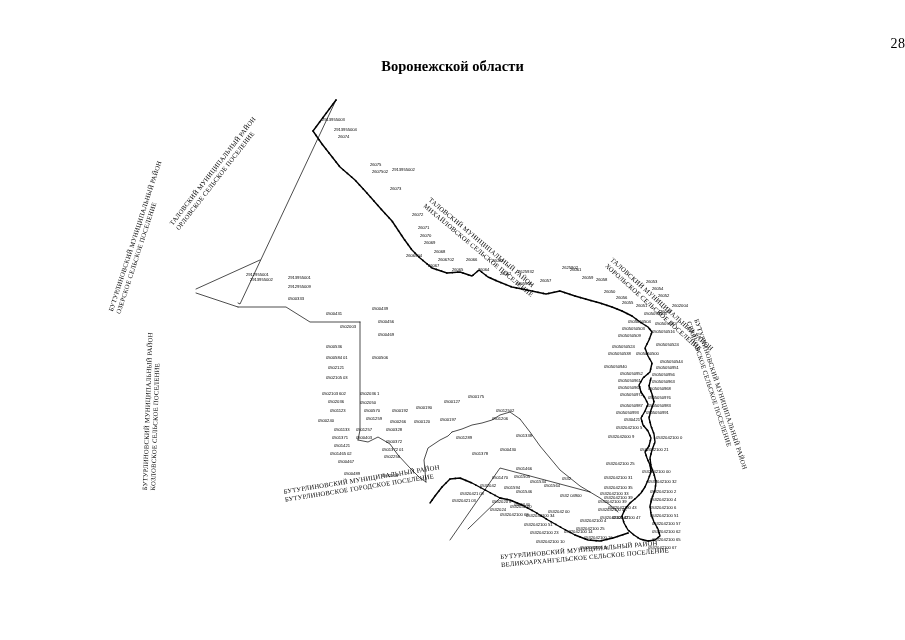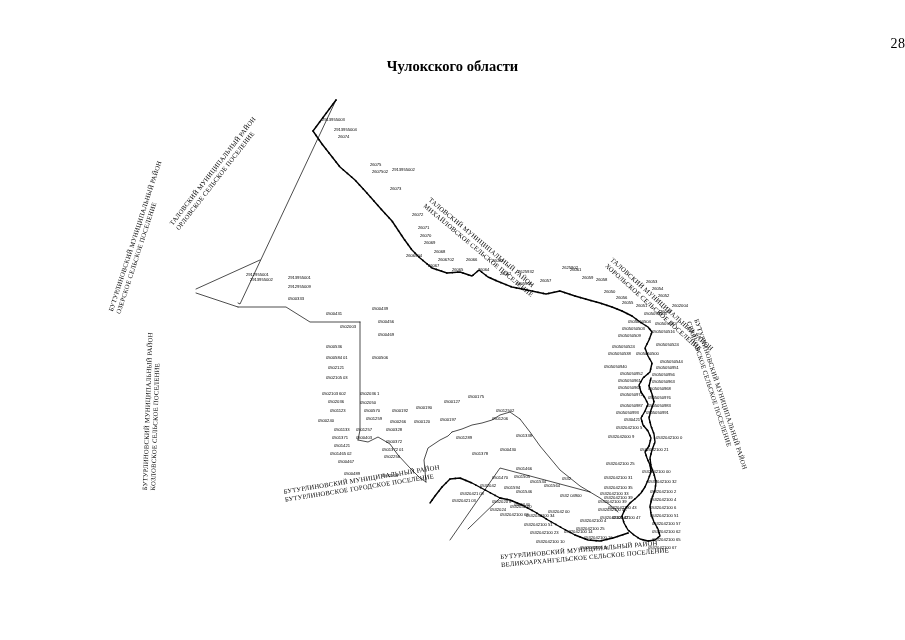--- a/index.html
+++ b/index.html
@@ -51,21 +51,21 @@
   }
 </style>
 </head>
 <body>
 
 <div id="page">
 
   <div class="page-number">280</div>
 
   <div class="doc-title">
-    <span class="l2">Чулокского области</span>
+    <span class="l2">Воронежской области</span>
   </div>
 
   <svg id="map" viewBox="0 0 905 640" xmlns="http://www.w3.org/2000/svg">
     <g id="map-lines" fill="none" stroke="#000000" stroke-width="0.8" stroke-linejoin="round" stroke-linecap="round">
         <path d="M 336,100 L 313,131 L 322,144 L 340,167 L 355,180 L 366,192 L 381,209 L 392,221 L 404,239 L 412,250 L 420,258 L 432,268 L 447,273 L 460,272 L 472,276 L 479,270 L 488,277 L 497,281 L 512,287 L 527,290 L 546,294 L 560,291 L 575,296 L 589,300 L 600,303 L 612,307 L 622,311 L 632,316 L 640,322 L 648,327 L 652,332 L 649,340 L 645,348 L 648,356 L 652,363 L 650,372 L 643,378 L 639,385 L 641,392 L 645,398 L 648,404 L 645,411 L 641,418 L 643,425 L 648,431 L 651,438 L 649,446 L 645,452 L 647,458 L 650,465 L 651,472 L 648,480 L 645,487 L 641,493 L 636,498 L 630,503 L 625,509 L 622,516 L 624,523 L 628,530 L 634,535 L 640,539 L 648,541 L 655,540 L 660,536 L 658,529 L 654,522 L 651,514 L 650,506 L 652,498 L 655,490 L 656,482 L 654,474 L 651,466 L 650,458 L 652,450 L 655,442 L 654,434 L 651,426 L 649,418 L 651,410 L 654,402 L 652,394 L 649,386 L 651,378" stroke-width="1.4"></path>
         <path d="M 628,533 L 613,538 L 600,541 L 588,540 L 575,535 L 562,528 L 548,520 L 535,512 L 522,505 L 510,500 L 500,498" stroke-width="1.4"></path>
         <path d="M 500,498 L 487,491 L 472,483 L 460,478 L 450,479 L 442,487 L 435,496 L 430,503" stroke-width="1.4"></path>
         <path d="M 336,100 L 240,304 L 238,303" stroke-width="0.7"></path>
         <path d="M 196,289 L 260,260" stroke-width="0.7"></path>
         <path d="M 196,293 L 238,307" stroke-width="0.7"></path>

